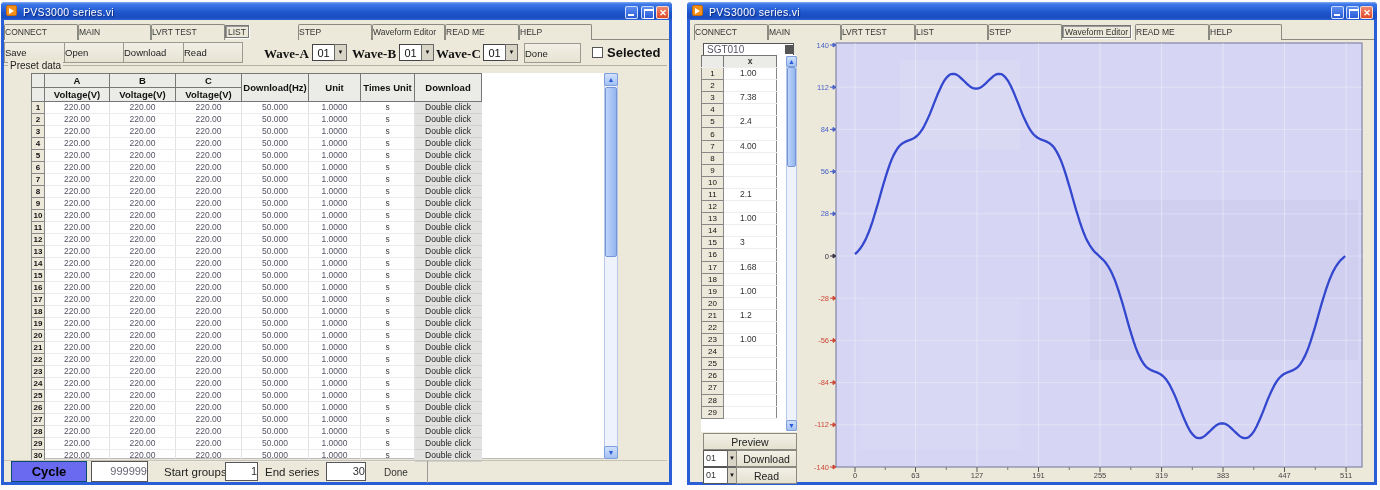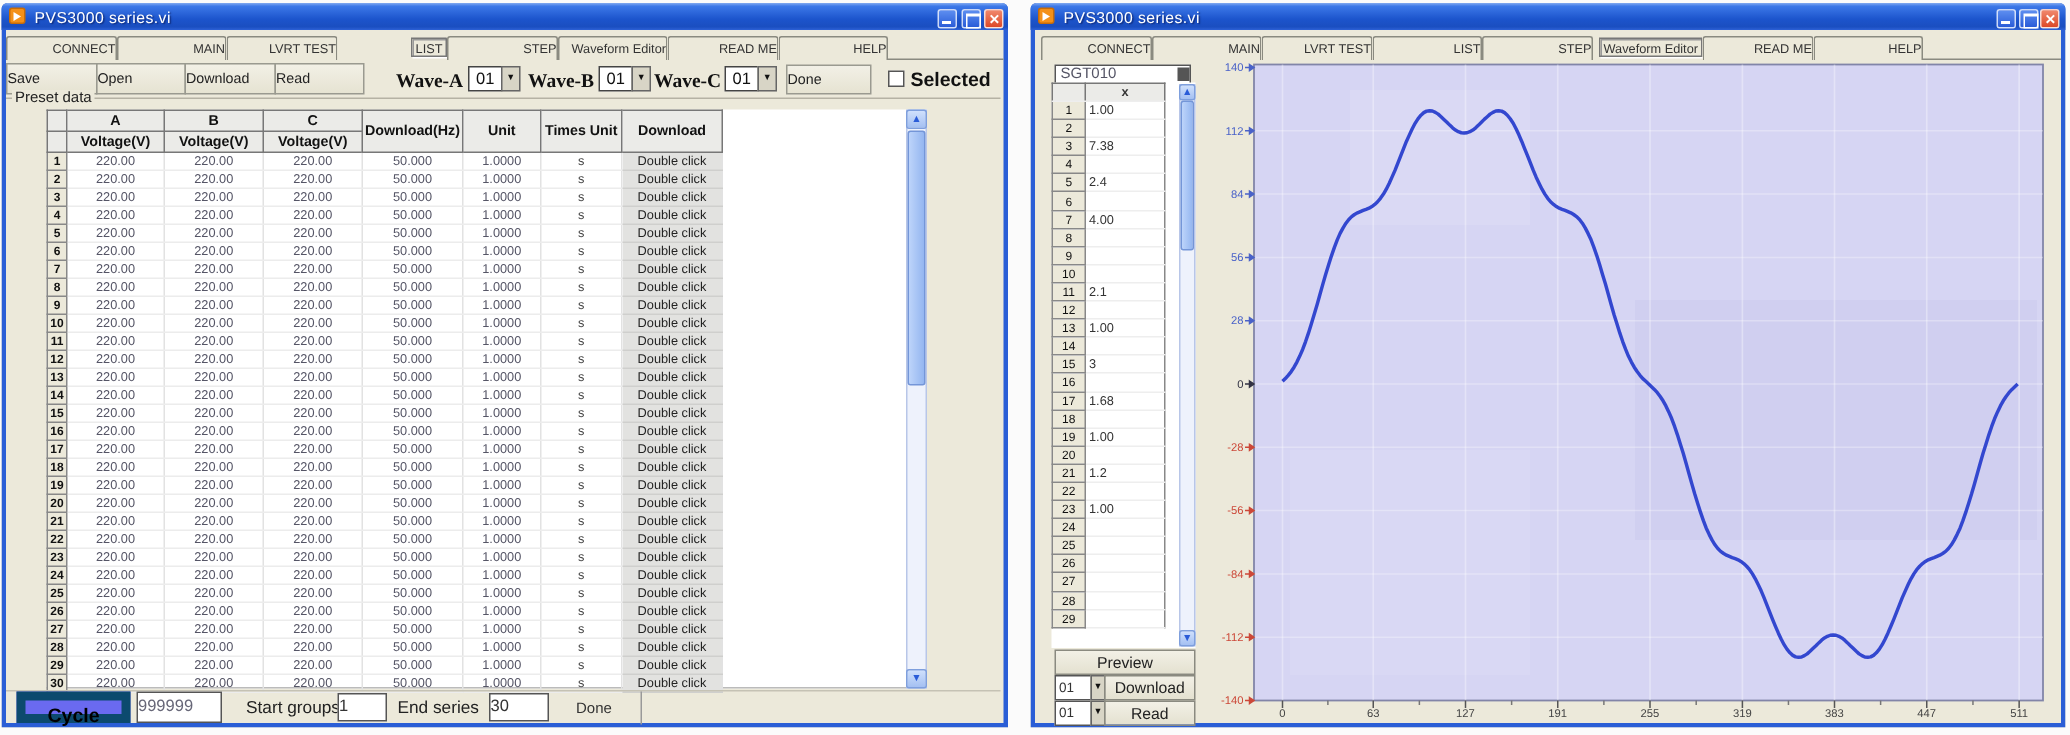--- a/index.html
+++ b/index.html
@@ -6,44 +6,44 @@
 .tbar{position:absolute;left:0;top:0;right:0;height:18px;border-radius:4px 4px 0 0;background:linear-gradient(180deg,#82aaf0 0%,#3c78e8 12%,#1c54cc 60%,#1a4ec0 88%,#2d61d6 100%)}
 .ticon{position:absolute;left:5px;top:3px;width:11px;height:11px;background:#f49018;border-radius:2px;border:1px solid #c86c08}
 .ticon:after{content:"";position:absolute;left:2px;top:2px;border-left:5px solid #fff;border-top:3px solid transparent;border-bottom:3px solid transparent}
 .ttext{position:absolute;left:22px;top:4px;font-size:10.5px;font-weight:normal;color:#fff;letter-spacing:.3px;text-shadow:1px 1px 1px rgba(0,0,40,.5)}
 .tb{position:absolute;top:4px;width:13px;height:13px;border-radius:2px;border:1px solid rgba(255,255,255,.75)}
 .tb.mn,.tb.mx{background:linear-gradient(180deg,#5d8ef0,#2a5cd8)}
 .tb.cl{background:linear-gradient(180deg,#f0886c,#dd4928)}
 .tb.mn:after{content:"";position:absolute;left:2px;bottom:2px;width:6px;height:2px;background:#fff}
 .tb.mx:after{content:"";position:absolute;left:2px;top:2px;width:8px;height:7px;border:1px solid #fff;border-top:2px solid #fff}
 .tb.cl:after{content:"\2715";position:absolute;left:0;top:0;width:12px;text-align:center;font-size:9px;line-height:12px;color:#fff;font-weight:bold}
-.tab{position:absolute;top:22px;height:16px;background:#ece9da;border:1px solid #8a8a80;border-bottom:none;font-size:8.5px;color:#333;text-align:right;line-height:15px;border-radius:2px 2px 0 0;white-space:nowrap;overflow:hidden}
+.tab{position:absolute;top:22px;height:16px;background:#ece9da;border:1px solid #8a8a80;border-bottom:none;font-size:8.5px;color:#333;text-align:left;line-height:15px;border-radius:2px 2px 0 0;white-space:nowrap;overflow:hidden}
 .tab.sel{height:17px;border:none;background:#ece9da;z-index:3}
 .selbox{display:inline-block;margin-top:1px;padding:0 2px;height:13px;line-height:13px;border:1px solid #777;box-shadow:inset 1px 1px 0 #999,1px 1px 0 #fff;font-size:8.5px}
 .tabstrip{position:absolute;top:22px;height:16px;border-bottom:1px solid #8a8a80}
 .btncell{position:absolute;top:40px;height:21px;border:1px solid #9a9a90;background:linear-gradient(180deg,#f2f0e6,#e6e3d2);font-size:9.5px;color:#222;text-align:left;line-height:19px}
 .wlabel{position:absolute;top:44px;font-family:"Liberation Serif",serif;font-size:13px;font-weight:600;color:#111}
 .wbox{position:absolute;top:42px;width:23px;height:17px;background:#fff;border:1px solid #444;font-size:11px;text-align:center;line-height:16px;color:#111}
 .warr{position:absolute;top:42px;width:13px;height:17px;background:#d8d5c6;border:1px solid #666;font-size:6px;text-align:center;line-height:15px;color:#111}
 .chk{position:absolute;width:11px;height:11px;background:#fff;border:1px solid #555}
 table{border-collapse:collapse;table-layout:fixed}
 .ptab tr{height:11.83px}
 .ptab td{font-size:8.5px;line-height:11px;color:#556;text-align:center;border-right:1px solid #e2e2e2;border-bottom:1px solid #ececec;overflow:hidden;white-space:nowrap;padding:0}
 .ptab td.rn{background:#ece9da;border:1px solid #888;font-weight:bold;color:#111;font-size:8px}
 .ptab td.dl{background:#e2e2e0;color:#222;border-bottom:1px solid #cfcfcd}
 .ptab td.tu{color:#444}
 .hdr td{background:#ebebe8;border:1px solid #777;font-weight:bold;font-size:9.5px;color:#111;text-align:center;padding:0}
 .xtab tr{height:12.1px}
 .xtab td{font-size:8.5px;line-height:11px;color:#333;border-bottom:1px solid #eee;padding:0;white-space:nowrap;overflow:hidden}
 .xtab td.rn{background:#ece9da;border:1px solid #888;text-align:center;color:#111;font-size:8px}
-.xtab td.xv{text-align:left;padding-left:2px;border-right:1px solid #888}
+.xtab td.xv{text-align:left;padding-left:16px;border-right:1px solid #888}
 .sb{position:absolute;background:#eef2fc;border:1px solid #b8c6e8}
 .sbarr{position:absolute;left:0;right:0;height:13px;background:linear-gradient(180deg,#cfe0fc,#a4c0f2);border:1px solid #7e9fdd;border-radius:2px;color:#2a5cd8;font-size:7px;text-align:center;line-height:12px}
 .sbthumb{position:absolute;left:1px;right:1px;background:linear-gradient(90deg,#bdd4fa,#94b6f0);border:1px solid #7496d8;border-radius:2px}
-.fld{position:absolute;background:#fff;border:1px solid #555;font-size:11px;text-align:left;color:#333}
+.fld{position:absolute;background:#fff;border:1px solid #555;font-size:11px;text-align:right;color:#333}
 .lab{position:absolute;font-size:11.5px;color:#222}
 .grp{position:absolute;height:1px;background:#b5b2a4}
 .rbtn{position:absolute;border:1px solid #8a8a80;background:linear-gradient(180deg,#f2f0e6,#e4e1d0);font-size:10.5px;color:#222;text-align:center}
 </style></head><body>
 
 <div class="win" style="left:1px;width:671px">
  <div class="tbar"></div>
  <div class="ticon"></div>
     <div class="ttext">PVS3000 series.vi</div>
  <div class="tb mn" style="left:624px"></div>
@@ -406,21 +406,21 @@
             <td class="dl">Double click</td>
           </tr>
    </tbody>
       </table>
    <div class="sb" style="left:573px;top:0;width:14px;height:386px"></div>
    <div class="sbarr" style="left:573px;top:0;width:14px">▲</div>
    <div class="sbthumb" style="left:574px;top:14px;width:12px;height:170px"></div>
    <div class="sbarr" style="left:573px;top:373px;width:14px">▼</div>
  </div>
  <div class="grp" style="left:3px;top:458px;width:663px;background:#c5c2b4"></div>
- <div style="position:absolute;left:10px;top:459px;width:76px;height:21px;background:#6a6af0;border:6px solid #0c4a6e;text-align:center;font-size:13px;font-weight:bold;color:#000;line-height:19px">Cycle</div>
+ <div style="position:absolute;left:10px;top:459px;width:76px;height:21px;background:#6a6af0;border:1px solid #0c4a6e;text-align:center;font-size:13px;font-weight:bold;color:#000;line-height:19px">Cycle</div>
  <div class="fld" style="left:90px;top:459px;width:57px;height:21px;line-height:19px;color:#667">999999</div>
  <div class="lab" style="left:163px;top:464px">Start groups</div>
  <div class="fld" style="left:224px;top:460px;width:33px;height:19px;line-height:17px">1</div>
  <div class="lab" style="left:264px;top:464px">End series</div>
  <div class="fld" style="left:325px;top:460px;width:40px;height:19px;line-height:17px">30</div>
  <div style="position:absolute;left:383px;top:465px;font-size:10px;color:#333">Done</div>
  <div style="position:absolute;left:426px;top:459px;width:1px;height:22px;background:#999"></div>
 </div>
 
 <div class="win" style="left:687px;width:690px">

